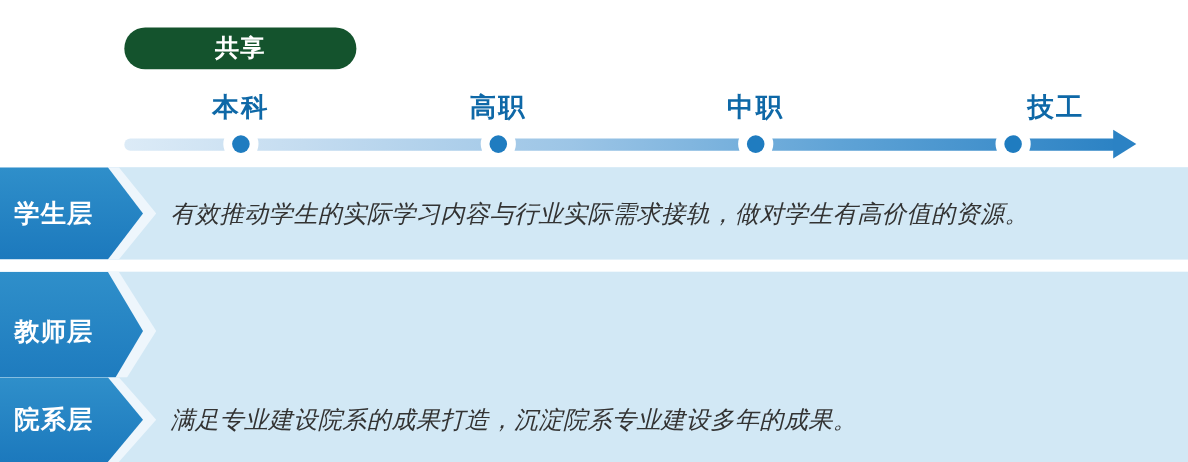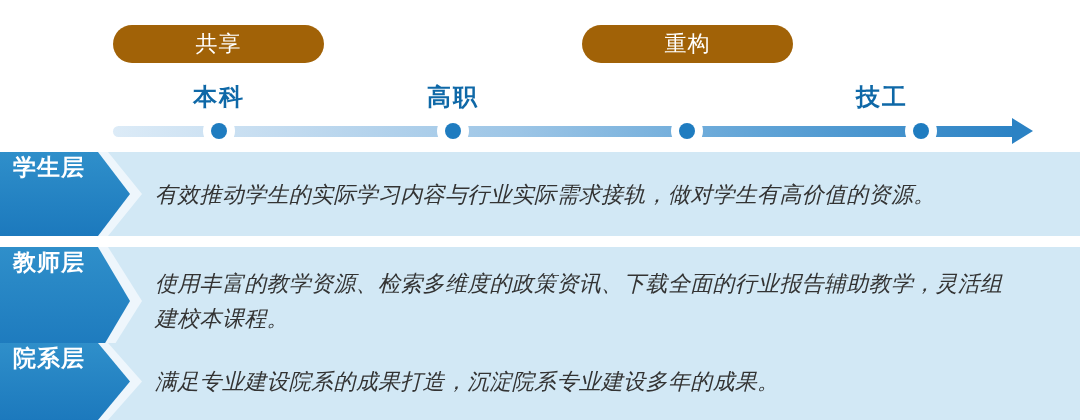--- a/index.html
+++ b/index.html
@@ -3,30 +3,30 @@
 <meta charset="utf-8">
 <style>
   html,body{margin:0;padding:0;background:#ffffff;}
   .canvas{
     position:relative;width:1080px;height:420px;background:#ffffff;overflow:hidden;
     font-family:"Liberation Sans","DejaVu Sans",sans-serif;
   }
   
   .pill{
     position:absolute;top:25px;height:38px;width:211px;border-radius:19px;
-    background:#a16207;color:#ffffff;font-size:22px;font-weight:normal;
+    background:#14532d;color:#ffffff;font-size:22px;font-weight:bold;
     display:flex;align-items:center;justify-content:center;letter-spacing:1px;
   }
   .pill1{left:113px}.pill2{left:351px}.pill3{left:582px}.pill4{left:817px}
   
   .axis-label{
     position:absolute;top:81px;width:140px;text-align:center;
     color:#0e68a7;font-size:24px;font-weight:bold;letter-spacing:2px;
   }
-  .al1{left:149px}.al2{left:383px}.al3{left:617px}.al4{left:812px}
+  .al1{left:149px}.al2{left:383px}.al3{left:617px}.al4{left:890px}
   
   .tl-line{
     position:absolute;left:113px;top:126px;width:904px;height:11px;border-radius:6px;
     background:linear-gradient(90deg,#dcebf7 0%,#c4dcf0 18%,#9cc5e6 45%,#5fa3d6 72%,#2b82c4 100%);
   }
   .tl-arrow{
     position:absolute;left:1012px;top:118px;width:0;height:0;
     border-left:21px solid #2b82c4;border-top:13px solid transparent;border-bottom:13px solid transparent;
   }
   .tl-dot{
@@ -41,43 +41,41 @@
   .row2{top:247px;height:108px}
   .row3{top:343px;height:77px}
   .chev-white{
     position:absolute;left:0;top:0;height:100%;width:142px;background:#eef6fc;
     clip-path:polygon(0 0,108px 0,142px 50%,108px 100%,0 100%);
   }
   .chev-blue{
     position:absolute;left:0;top:0;height:100%;width:130px;
     background:linear-gradient(180deg,#2f8fca 0%,#1c79bd 100%);
     clip-path:polygon(0 0,98px 0,130px 50%,98px 100%,0 100%);
-    display:flex;justify-content:center;
+    display:flex;align-items:center;justify-content:center;
   }
   .row-label{color:#ffffff;font-size:23px;font-weight:bold;padding-right:32px;letter-spacing:1px;}
   .row-text{
     position:absolute;left:155px;top:0;height:100%;max-width:868px;
     display:flex;align-items:center;
     color:#333333;font-size:22px;line-height:35px;letter-spacing:0.3px;font-style:italic;
   }
 </style>
 </head>
 <body>
 
 <div class="canvas">
 
   <div class="pill pill1">
     <span>共享</span>
   </div>
-  <div class="pill pill3">
-    <span>重构</span>
-  </div>
 
   <div class="axis-label al1">本科</div>
   <div class="axis-label al2">高职</div>
+  <div class="axis-label al3">中职</div>
   <div class="axis-label al4">技工</div>
 
   <div class="tl-line"></div>
   <div class="tl-arrow"></div>
   <div class="tl-dot d1">
       <div class="core"></div>
     </div>
   <div class="tl-dot d2">
       <div class="core"></div>
     </div>
@@ -94,21 +92,20 @@
       <span class="row-label">学生层</span>
     </div>
     <div class="row-text">有效推动学生的实际学习内容与行业实际需求接轨，做对学生有高价值的资源。</div>
   </div>
 
   <div class="row row2">
     <div class="chev-white"></div>
     <div class="chev-blue">
       <span class="row-label">教师层</span>
     </div>
-    <div class="row-text">使用丰富的教学资源、检索多维度的政策资讯、下载全面的行业报告辅助教学，灵活组建校本课程。</div>
   </div>
 
   <div class="row row3">
     <div class="chev-white"></div>
     <div class="chev-blue">
       <span class="row-label">院系层</span>
     </div>
     <div class="row-text">满足专业建设院系的成果打造，沉淀院系专业建设多年的成果。</div>
   </div>
 

